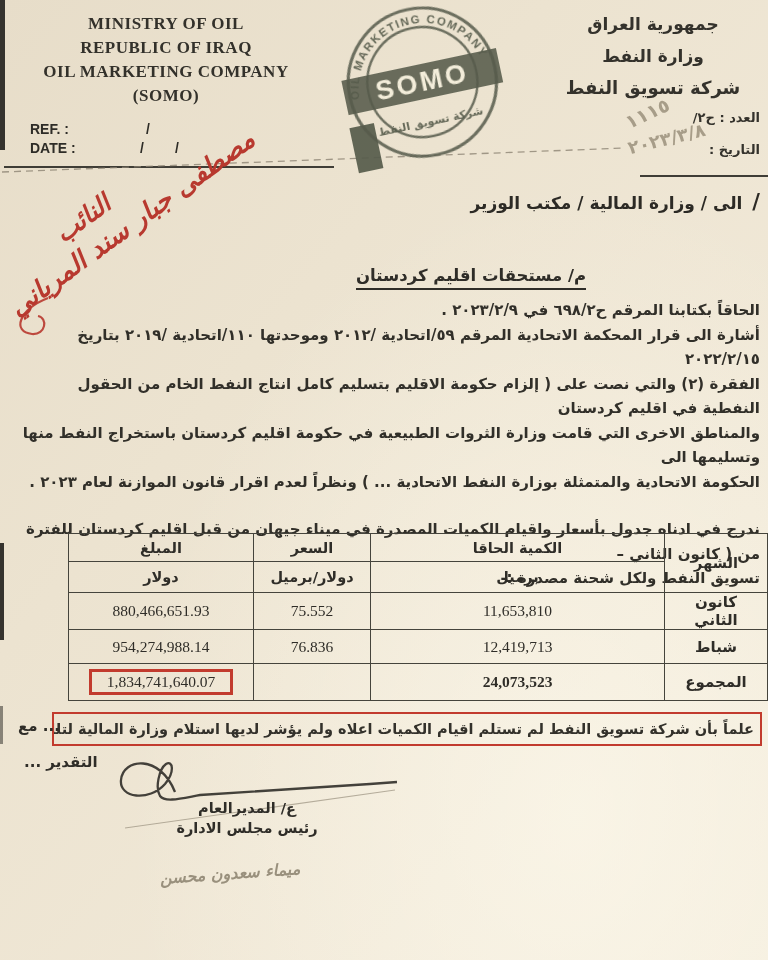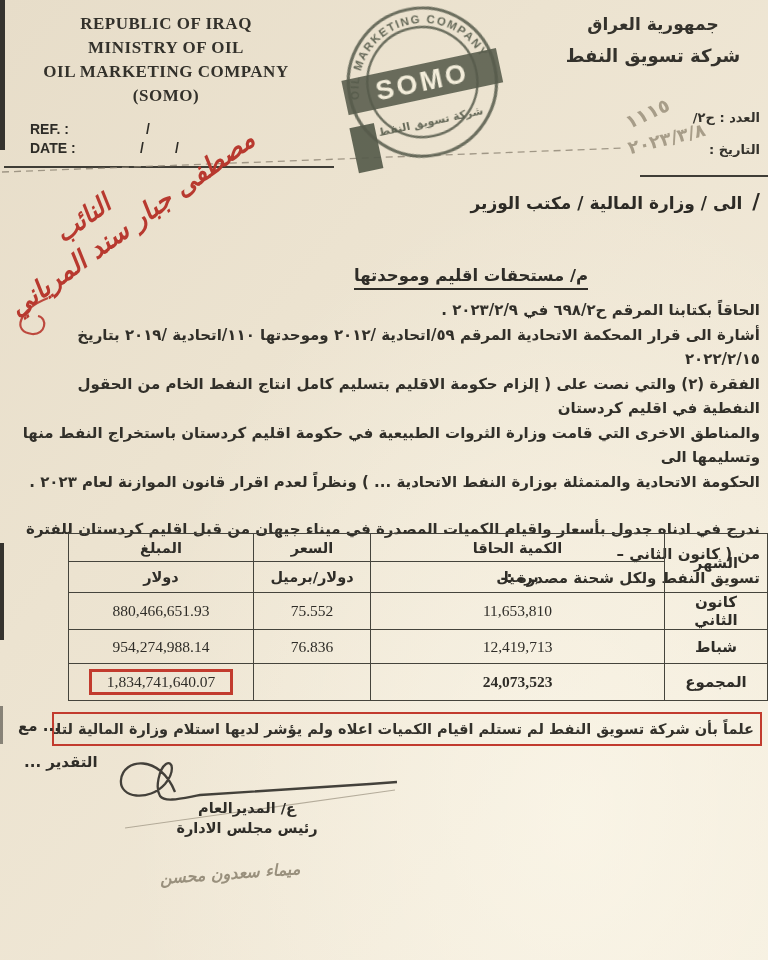--- a/index.html
+++ b/index.html
@@ -69,22 +69,22 @@
 </head>
 <body>
 
 <div id="page">
 
   <div class="abs edge-bar" style="left:0;top:0;width:5px;height:150px;"></div>
   <div class="abs edge-bar" style="left:0;top:543px;width:4px;height:97px;"></div>
   <div class="abs edge-bar" style="left:0;top:706px;width:3px;height:38px;opacity:.55;"></div>
 
   <div class="abs lh-en">
+    <div class="lh-en-line">MINISTRY OF OIL</div>
     <div class="lh-en-line">REPUBLIC OF IRAQ</div>
-    <div class="lh-en-line">MINISTRY OF OIL</div>
     <div class="lh-en-line">OIL MARKETING COMPANY</div>
     <div class="lh-en-line">(SOMO)</div>
   </div>
 
   <div class="abs refdate">
     <div class="row">
       <span class="lbl">REF. :</span>
       <span class="val" style="margin-left:58px;">/</span>
     </div>
     <div class="row">
@@ -110,40 +110,41 @@
     <text font-size="11.5" font-weight="bold" letter-spacing="1.5" fill="#565b4b" opacity="0.9" font-family="Liberation Sans, sans-serif">
       <textPath href="#sealTopArc" startOffset="1%">OIL MARKETING COMPANY</textPath>
     </text>
     <rect x="8" y="64" width="158" height="35" fill="#565b4b" opacity="0.88"></rect>
     <text x="87" y="91" text-anchor="middle" font-size="27" font-weight="bold" letter-spacing="3" fill="#f3edda" font-family="Liberation Sans, sans-serif">SOMO</text>
     <text x="87" y="126" text-anchor="middle" font-size="11" font-weight="bold" fill="#565b4b" opacity="0.9" font-family="DejaVu Sans, sans-serif">شركة تسويق النفط</text>
   </svg>
 
   <div class="abs lh-ar">
     <div class="lh-ar-line">جمهورية العراق</div>
+    <div class="lh-ar-line">وزارة النفط</div>
     <div class="lh-ar-line big">شركة تسويق النفط</div>
   </div>
   <div class="abs numline" style="top:110px;text-align:right;">العدد : ح٢/</div>
   <div class="abs numline" style="top:142px;">التاريخ :</div>
   <div class="abs pencil" style="right:98px;top:102px;font-size:19px;transform:rotate(-25deg);">١١١٥</div>
   <div class="abs pencil" dir="ltr" style="right:62px;top:128px;font-size:18px;letter-spacing:3px;transform:rotate(-14deg);">٢٠٢٣/٣/٨</div>
 
   <div class="abs red-hand" style="left:58px;top:222px;font-size:25px;transform:rotate(-36deg);transform-origin:0 50%;">النائب</div>
   <div class="abs red-hand" style="left:12px;top:295px;font-size:26px;transform:rotate(-36deg);transform-origin:0 50%;">مصطفى جبار سند المرياني</div>
   <svg class="abs" style="left:8px;top:292px;" width="46" height="50">
     <path d="M 40,6 C 10,18 4,40 24,42 C 38,43 40,26 30,24" fill="none" stroke="#b8392f" stroke-width="2.2" opacity="0.9"></path>
   </svg>
 
   <div class="abs recipient">
     <span class="slash">/</span>
     <span>الى / وزارة المالية / مكتب الوزير</span>
   </div>
 
   <div class="abs subject">
-    <span>م/ مستحقات اقليم وموحدتها</span>
+    <span>م/ مستحقات اقليم كردستان</span>
   </div>
 
   <div class="abs bodytext">
     <div class="para">
       <div>الحاقاً بكتابنا المرقم ح٦٩٨/٢ في ٢٠٢٣/٢/٩ .</div>
       <div>أشارة الى قرار المحكمة الاتحادية المرقم ٥٩/اتحادية /٢٠١٢ وموحدتها ١١٠/اتحادية /٢٠١٩ بتاريخ ٢٠٢٢/٢/١٥</div>
       <div>الفقرة (٢) والتي نصت على ( إلزام حكومة الاقليم بتسليم كامل انتاج النفط الخام من الحقول النفطية في اقليم كردستان</div>
       <div>والمناطق الاخرى التي قامت وزارة الثروات الطبيعية في حكومة اقليم كردستان باستخراج النفط منها وتسليمها الى</div>
       <div>الحكومة الاتحادية والمتمثلة بوزارة النفط الاتحادية ... ) ونظراً لعدم اقرار قانون الموازنة لعام ٢٠٢٣ .</div>
     </div>

